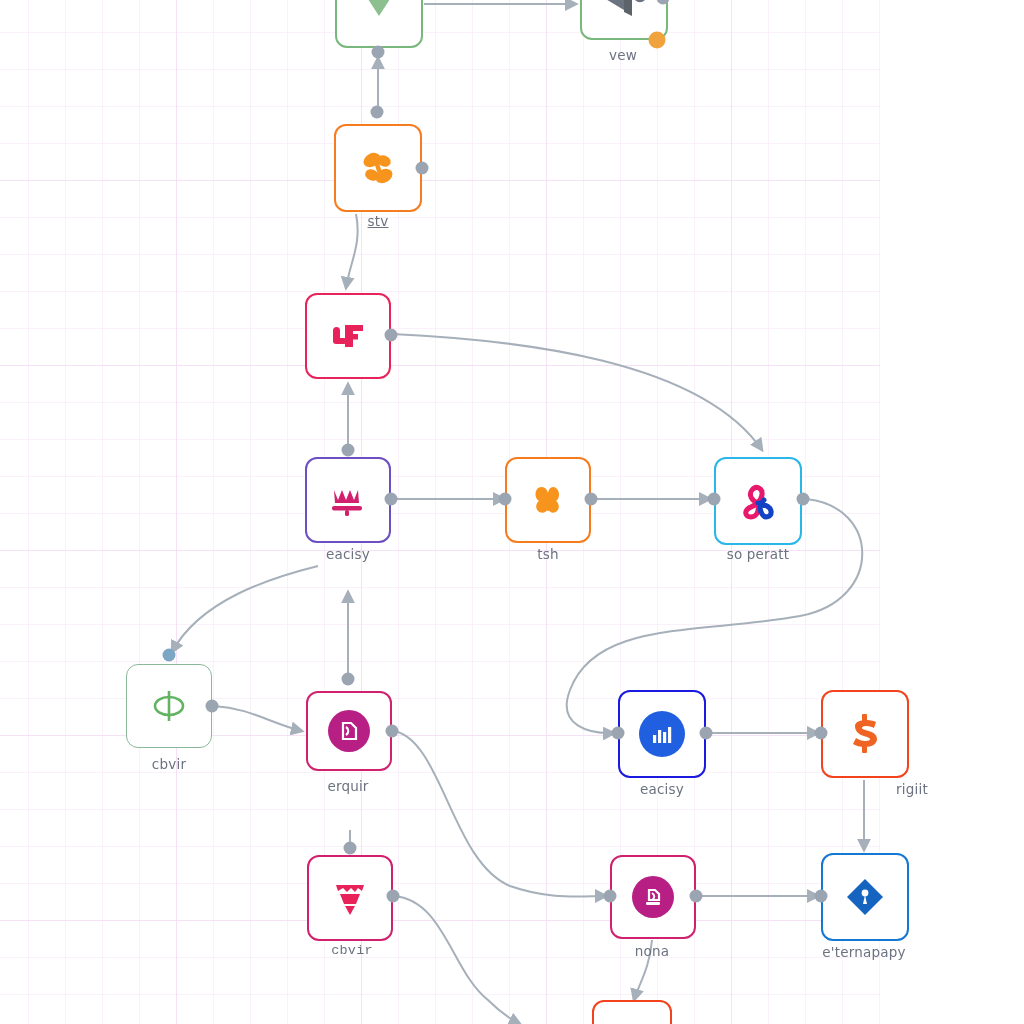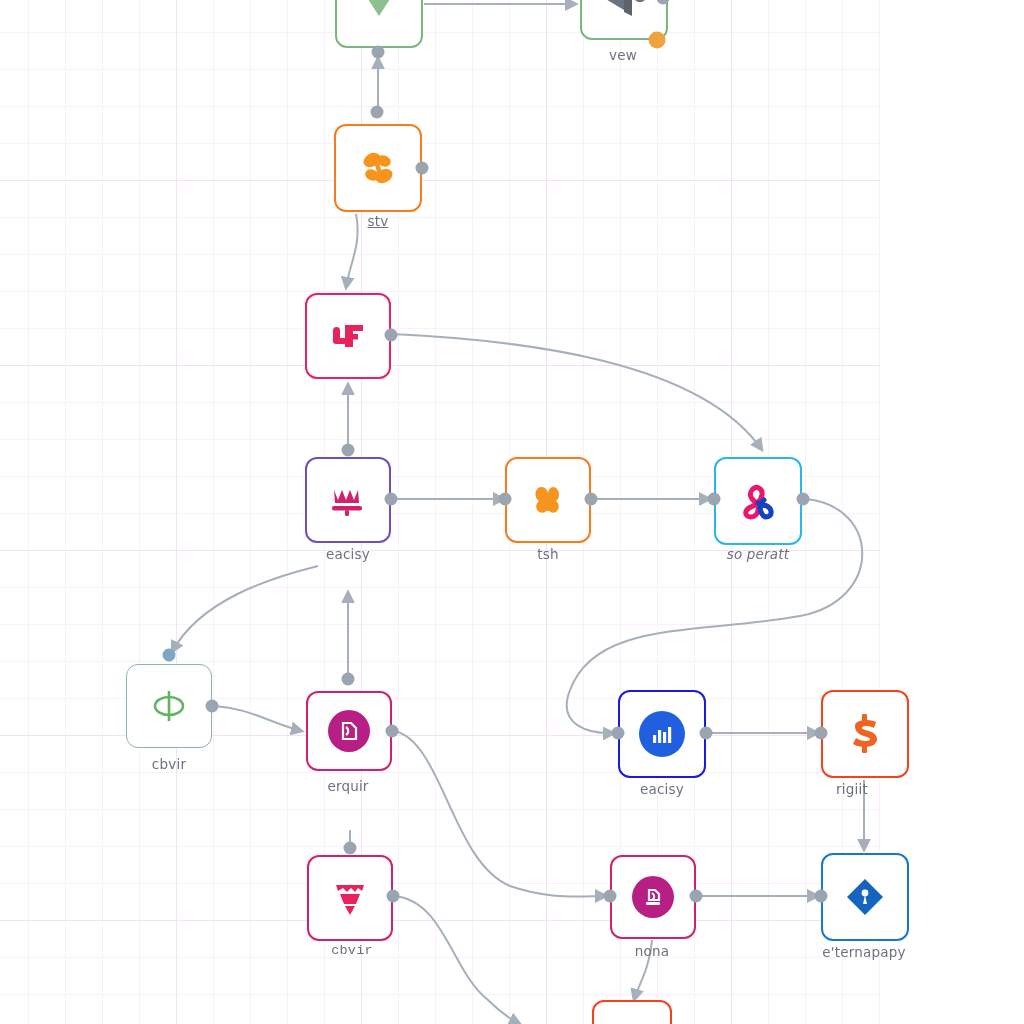--- a/index.html
+++ b/index.html
@@ -191,21 +191,21 @@
 
   <div class="node" style="left:714px;top:457px;width:88px;height:88px;border-color:#29b6e8;">
     <svg class="icon-svg" width="48" height="48" viewBox="0 0 48 48">
       <g fill="none" stroke-width="5" stroke-linecap="round">
         <path d="M24 26 C18 24 14 18 18 13 C22 8 29 11 28 18 C27 24 22 28 15 31" stroke="#e8186d"></path>
         <path d="M15 31 C10 34 11 40 17 40 C23 40 25 34 24 28" stroke="#e8186d"></path>
         <path d="M24 26 C29 28 36 28 37 34 C38 40 31 42 28 37 C25 32 26 27 30 23" stroke="#1243c4"></path>
       </g>
     </svg>
   </div>
-  <div class="node-label" style="left:758px;top:546px;font-style:italic;">so peratt</div>
+  <div class="node-label" style="left:758px;top:546px;">so peratt</div>
   <div class="handle" style="left:714px;top:499px;"></div>
   <div class="handle" style="left:803px;top:499px;"></div>
 
   <div class="node" style="left:126px;top:664px;width:86px;height:84px;border-color:#8cb89a;border-width:1.5px;">
     <svg class="icon-svg" width="46" height="46" viewBox="0 0 46 46">
       <ellipse cx="23" cy="23" rx="14" ry="9" fill="none" stroke="#63b363" stroke-width="2.6"></ellipse>
       <line x1="23" y1="8" x2="23" y2="38" stroke="#63b363" stroke-width="2.6"></line>
     </svg>
   </div>
   <div class="node-label" style="left:169px;top:756px;">cbvir</div>
@@ -242,21 +242,21 @@
 
   <div class="node" style="left:821px;top:690px;width:88px;height:88px;border-color:#f2431d;">
     <svg class="icon-svg" width="48" height="48" viewBox="0 0 48 48">
       <g fill="#ef6423">
         <path d="M14 16 C14 12 19 10 26 10 C30 10 33 11 35 12 L33 18 C31 17 29 16 26 16 C22 16 21 17 21 18 C21 21 36 20 36 29 C36 34 31 37 24 37 C19 37 15 36 12 34 L15 28 C18 30 21 31 24 31 C28 31 29 30 29 29 C29 26 14 27 14 16 Z"></path>
         <rect x="21" y="4" width="5" height="8" rx="1"></rect>
         <rect x="21" y="35" width="5" height="8" rx="1"></rect>
       </g>
     </svg>
   </div>
-  <div class="node-label" style="left:852px;top:781px;">rigiit</div>
+  <div class="node-label" style="left:912px;top:781px;">rigiit</div>
   <div class="handle" style="left:821px;top:733px;"></div>
 
   <div class="node" style="left:307px;top:855px;width:86px;height:86px;border-color:#d1216e;">
     <svg class="icon-svg" width="46" height="46" viewBox="0 0 46 46">
       <g fill="#e8225a">
         <path d="M9 10 L37 10 L35 16 L31 13 L28 17 L24 13 L20 17 L16 13 L11 16 Z"></path>
         <path d="M13 19 L33 19 L29 29 L17 29 Z"></path>
         <path d="M18 31 L28 31 L23 40 Z"></path>
       </g>
     </svg>

